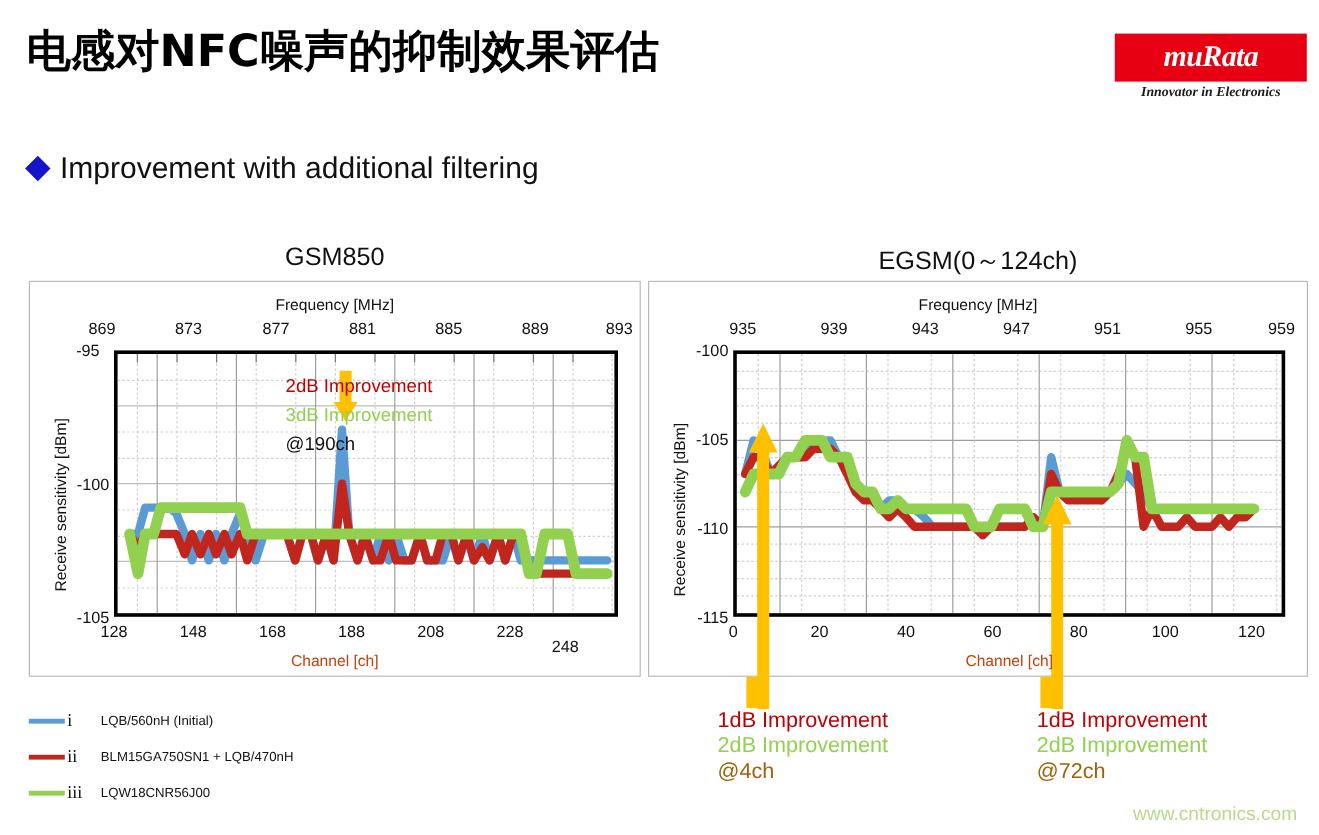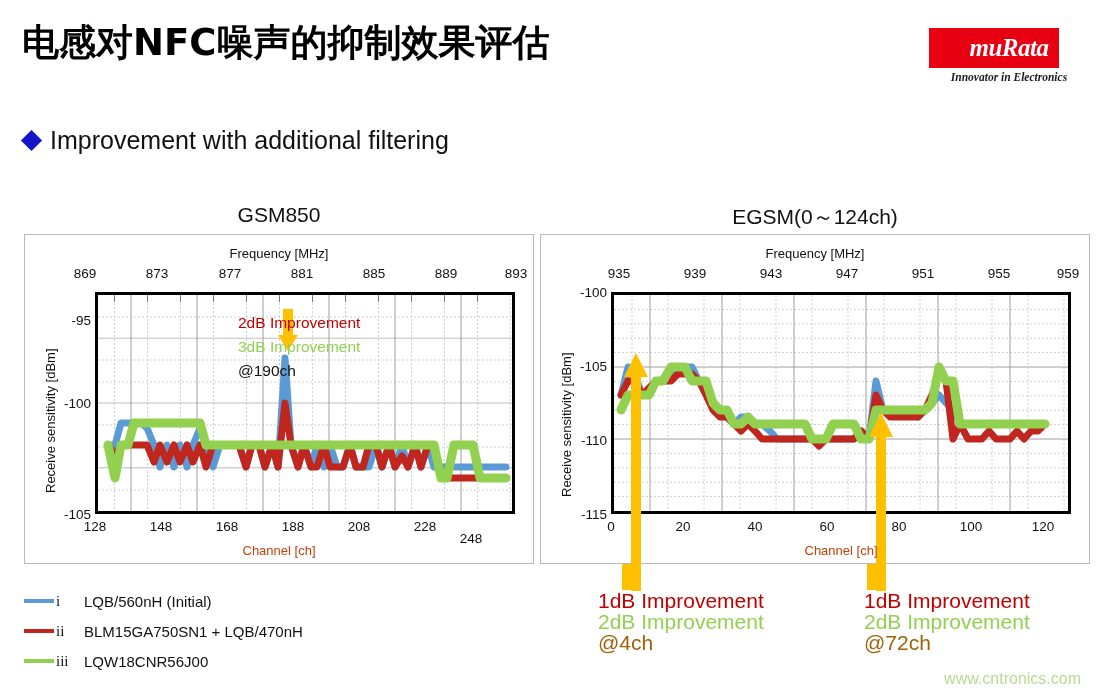--- a/index.html
+++ b/index.html
@@ -22,21 +22,21 @@
   .title-en{
     position:absolute;left:22px;top:65px;
     font-size:25px;font-weight:bold;font-style:italic;color:#000;
     white-space:nowrap;
     font-family:"Liberation Serif",serif;
   }
   .logo{
     position:absolute;left:929px;top:28px;width:160px;height:62px;
   }
   .logo-box{
-    width:130px;height:40px;background:#e60012;
+    width:160px;height:40px;background:#e60012;
     position:relative;
   }
   .logo-text{
     position:absolute;left:0;top:0;width:160px;height:40px;
     display:flex;align-items:center;justify-content:center;
     color:#fff;font-size:25px;font-weight:bold;font-style:italic;
     font-family:"Liberation Serif",serif;letter-spacing:-0.5px;
   }
   .logo-tag{
     margin-top:3px;text-align:center;width:160px;
@@ -93,23 +93,23 @@
   .ann.red{color:#c00000;}
   .ann.green{color:#92d050;}
   .ann.black{color:#111;}
 
   
   .legend{position:absolute;left:24px;top:586px;}
   .legend-row{display:flex;align-items:center;height:30px;}
   .legend-line{width:30px;height:4px;display:inline-block;margin-right:2px;}
   .legend-num{font-size:15px;color:#111;width:28px;display:inline-block;
                font-family:"Liberation Serif",serif;}
-  .legend-label{font-size:15px;color:#111;white-space:nowrap;}
-
-  .bot-ann{position:absolute;font-size:21px;line-height:21px;white-space:nowrap;}
+  .legend-label{font-size:11px;color:#111;white-space:nowrap;}
+
+  .bot-ann{position:absolute;font-size:18px;line-height:21px;white-space:nowrap;}
   .bot-ann .red{color:#c00000;display:block;}
   .bot-ann .green{color:#92d050;display:block;}
   .bot-ann .black{color:#a16207;display:block;}
 
   .watermark{
     position:absolute;right:18px;bottom:8px;
     font-size:16px;color:#b9d98e;white-space:nowrap;
   }
   svg{display:block;}
 </style>
@@ -142,21 +142,21 @@
     <div class="tick-x" style="left:60px;  top:31px;">869</div>
     <div class="tick-x" style="left:132px; top:31px;">873</div>
     <div class="tick-x" style="left:205px; top:31px;">877</div>
     <div class="tick-x" style="left:277px; top:31px;">881</div>
     <div class="tick-x" style="left:349px; top:31px;">885</div>
     <div class="tick-x" style="left:421px; top:31px;">889</div>
     <div class="tick-x" style="left:491px; top:31px;">893</div>
 
     <div class="ylabel" style="left:18px;top:258px;">Receive sensitivity [dBm]</div>
 
-    <div class="tick-y" style="left:22px; top:50px;margin-top:28px;">-95</div>
+    <div class="tick-y" style="left:14px; top:50px;">-95</div>
     <div class="tick-y" style="left:22px; top:161px;">-100</div>
     <div class="tick-y" style="left:22px; top:272px;">-105</div>
 
     <div class="plot" id="plot-left" style="left:70px;top:57px;width:420px;height:222px;">
       <svg width="414" height="216" viewBox="0 0 414 216">
 
         <g stroke="#cfcfcf" stroke-width="1" stroke-dasharray="2,2">
           <line x1="0" y1="22" x2="414" y2="22"></line>
           <line x1="0" y1="65" x2="414" y2="65"></line>
           <line x1="0" y1="87" x2="414" y2="87"></line>

